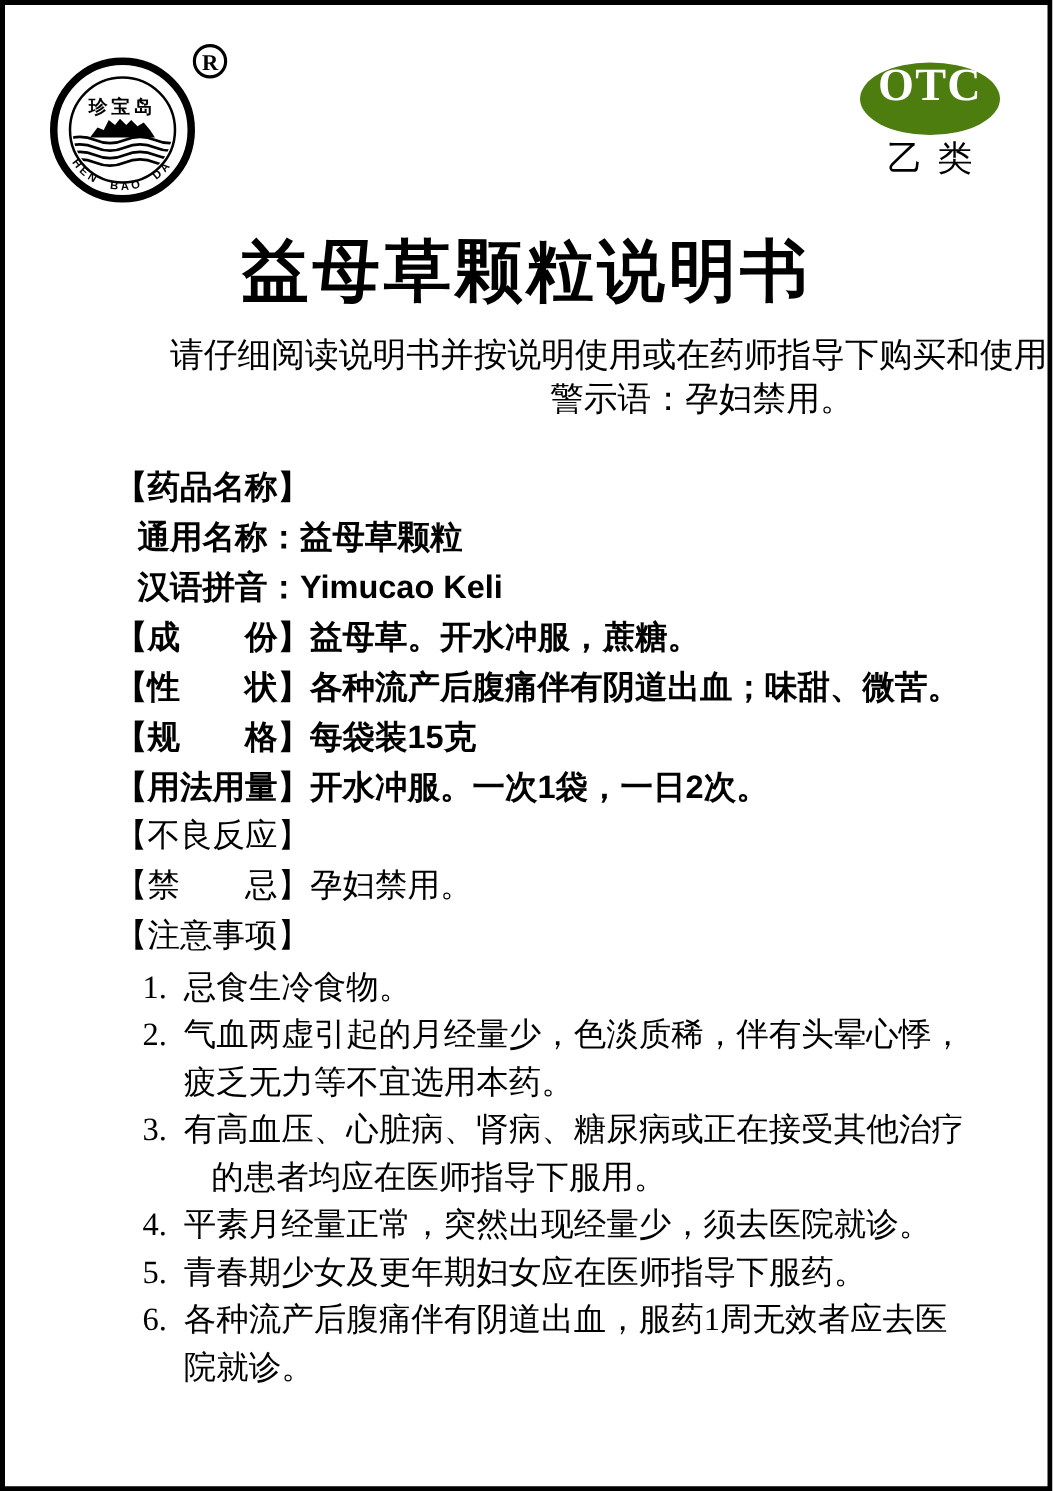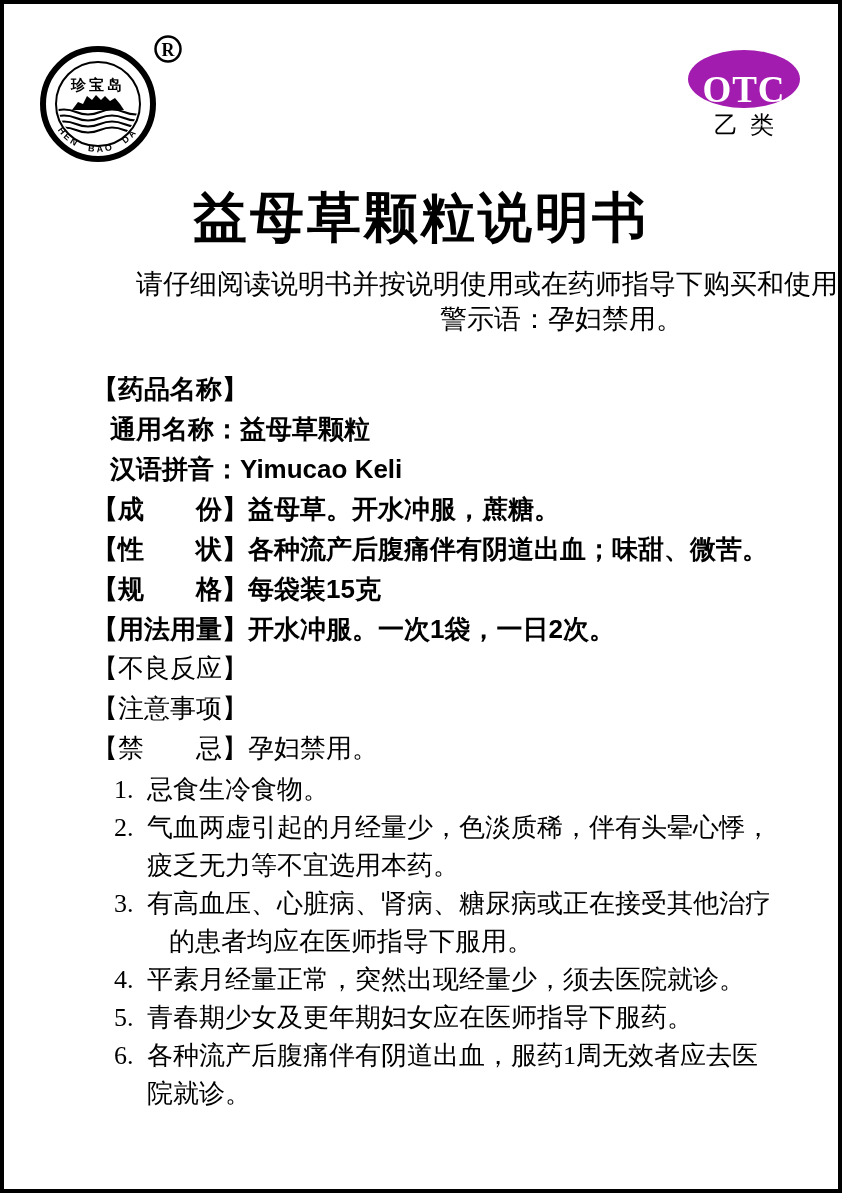--- a/index.html
+++ b/index.html
@@ -17,29 +17,29 @@
 
   
   .header { position: relative; height: 158px; }
   .logo-svg { position: absolute; left: 34px; top: 28px; }
   .logo-cn  { font-family: "Liberation Sans", sans-serif; font-weight: bold; }
   .logo-en  { font-family: "Liberation Sans", sans-serif; font-weight: bold; }
   .reg-serif{ font-family: "Liberation Serif", serif; font-weight: bold; }
 
   .otc { position: absolute; right: 38px; top: 46px; text-align: center; }
   .otc-ellipse {
-    width: 112px; height: 58px; background: #a21caf; border-radius: 50%;
-    display: flex; align-items: flex-end; justify-content: center;
+    width: 112px; height: 58px; background: #4d7c0f; border-radius: 50%;
+    display: flex; align-items: flex-start; justify-content: center;
   }
   .otc-label {
     color: #fff; font-family: "Liberation Serif", serif; font-weight: bold;
     font-size: 37px; letter-spacing: 1px; line-height: 1;
   }
   .otc-class {
-    margin-top: 5px; font-size: 24px; letter-spacing: 12px; text-indent: 12px;
+    margin-top: 5px; font-size: 28px; letter-spacing: 12px; text-indent: 12px;
     font-family: "Liberation Sans", sans-serif; line-height: 1;
   }
 
   
   .title {
     margin: 26px 0 0 0; text-align: center;
     font-size: 54px; font-weight: bold; letter-spacing: 3px; line-height: 1.1;
     font-family: "Liberation Sans", sans-serif;
   }
   .notice {
@@ -151,26 +151,26 @@
       <span class="content">每袋装15克</span>
     </div>
     <div class="row hei">
       <span class="label">【用法用量】</span>
       <span class="content">开水冲服。一次1袋，一日2次。</span>
     </div>
     <div class="row song">
       <span class="label">【不良反应】</span>
     </div>
     <div class="row song">
-      <span class="label">【注意事项】</span>
+      <span class="label">【禁　　忌】</span>
+      <span class="content">孕妇禁用。</span>
     </div>
 
     <div class="row song">
-      <span class="label">【禁　　忌】</span>
-      <span class="content">孕妇禁用。</span>
+      <span class="label">【注意事项】</span>
     </div>
 
     <div class="plist">
       <div class="list-item">
         <span class="num">1.</span>
         <span class="text">忌食生冷食物。</span>
       </div>
       <div class="list-item">
         <span class="num">2.</span>
         <span class="text">气血两虚引起的月经量少，色淡质稀，伴有头晕心悸，疲乏无力等不宜选用本药。</span>

